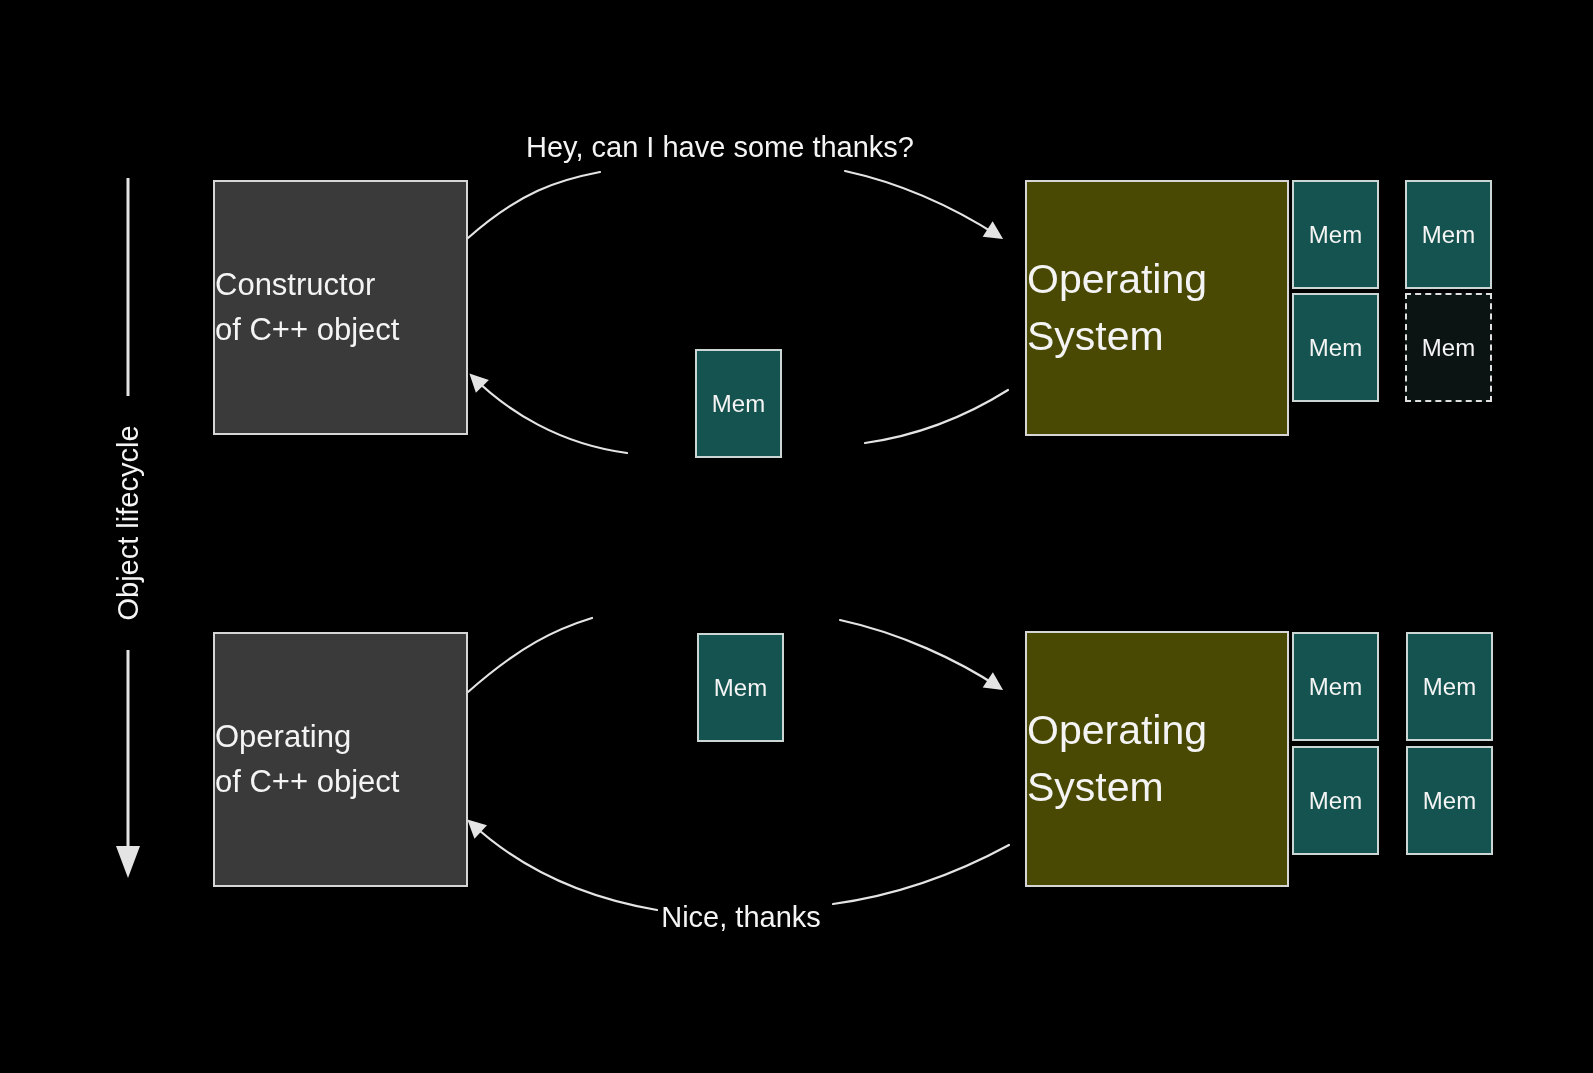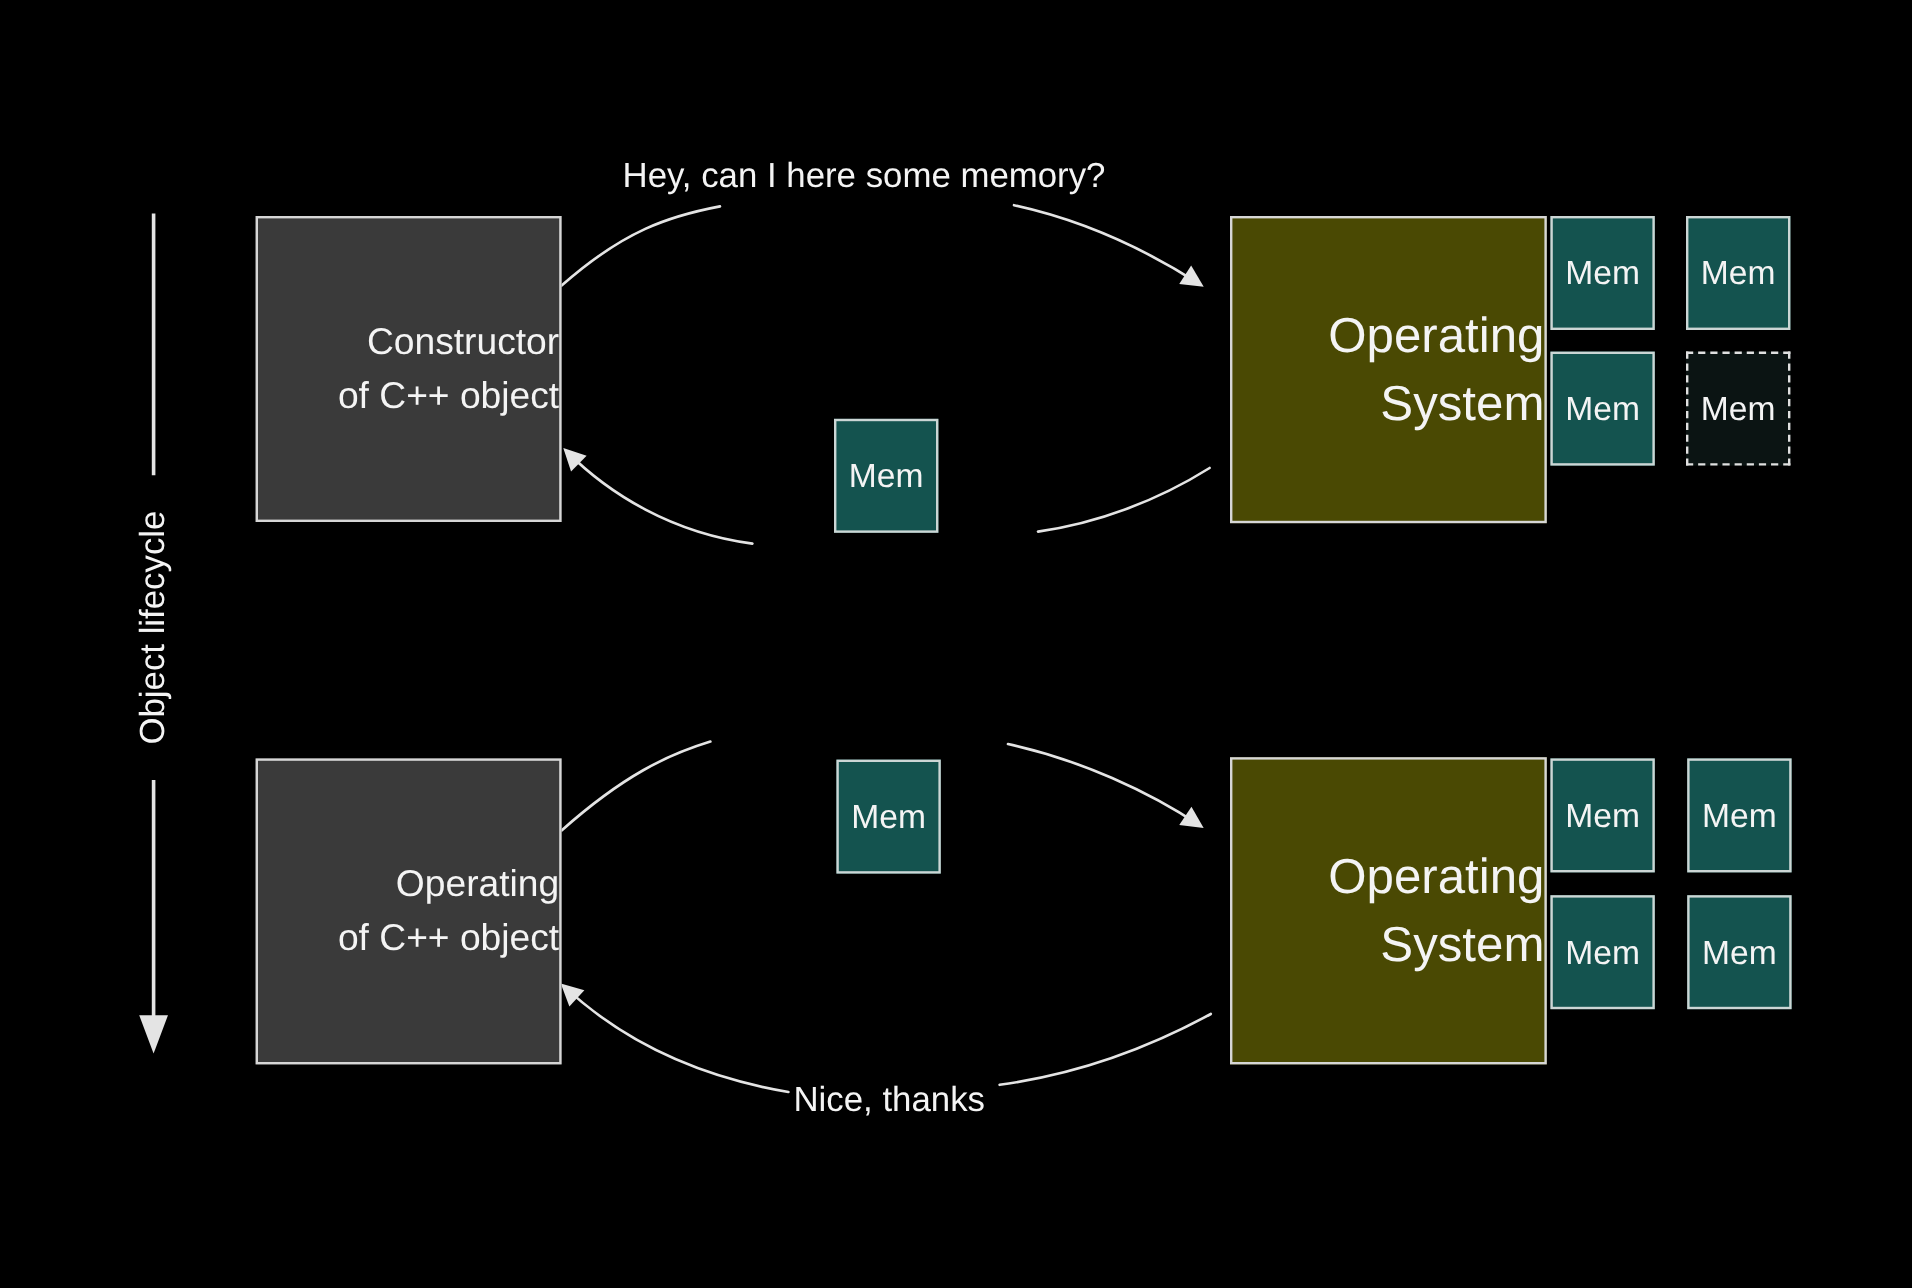--- a/index.html
+++ b/index.html
@@ -21,34 +21,34 @@
     font-family:"Liberation Sans", sans-serif;
     color:var(--text);
   }
   svg.arrows{position:absolute;left:0;top:0;pointer-events:none;}
   svg.arrows path.arc{fill:none;stroke:var(--stroke);stroke-width:2.2px;stroke-linecap:round;}
   svg.arrows .axis-line{stroke:var(--stroke);stroke-width:3px;}
   svg.arrows .axis-head{fill:var(--stroke);}
 
   .big-box{
     position:absolute;
-    display:flex;flex-direction:column;align-items:flex-end;justify-content:center;
+    display:flex;flex-direction:column;align-items:flex-start;justify-content:center;
     text-align:center;
     border:2px solid #d6d6d6;
   }
   .requester{width:255px;height:255px;background:var(--requester-box);font-size:31px;line-height:1.45;}
   .os{width:264px;height:256px;background:var(--os-box);font-size:41px;line-height:1.4;font-weight:400;margin-left:16px;}
 
   .mem{
     position:absolute;
     display:flex;align-items:center;justify-content:center;
-    width:87px;height:95px;
+    width:87px;height:109px;
     background:var(--mem-box);
     border:2px solid #ccd6d5;
-    font-size:28px;
+    font-size:24px;
   }
   .mem[data-state="given-away"]{
     background:var(--mem-box-empty);
     border:2px dashed #e0e0e0;
   }
 
   .arc-label{
     position:absolute;
     transform:translateX(-50%);
     white-space:nowrap;
@@ -98,21 +98,21 @@
   <div class="big-box requester" style="left:213px;top:180px;">
     <span>Constructor</span>
     <span>of C++ object</span>
   </div>
 
   <div class="big-box os" style="left:1009px;top:180px;">
     <span>Operating</span>
     <span>System</span>
   </div>
 
-  <div class="arc-label" style="left:720px;top:131px;">Hey, can I here some memory?</div>
+  <div class="arc-label" style="left:720px;top:131px;">Hey, can I have some thanks?</div>
 
   <div class="mem" style="left:695px;top:349px;">
     <span>Mem</span>
   </div>
 
   <div class="mem" style="left:1292px;top:180px;" data-state="allocated">
     <span>Mem</span>
   </div>
   <div class="mem" style="left:1405px;top:180px;" data-state="allocated">
     <span>Mem</span>

